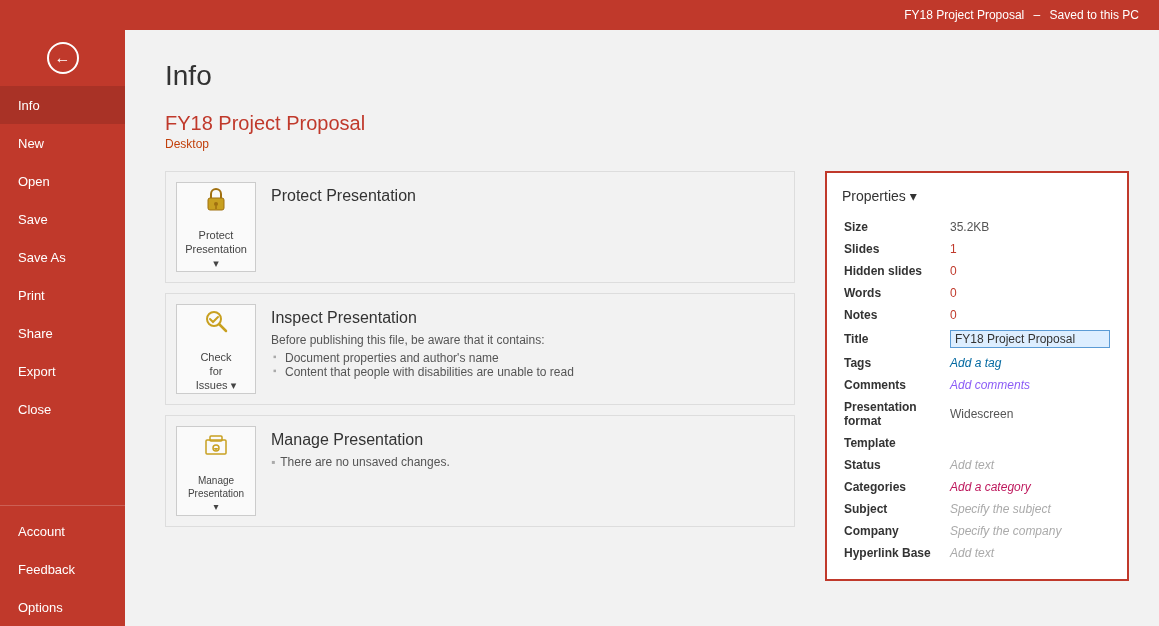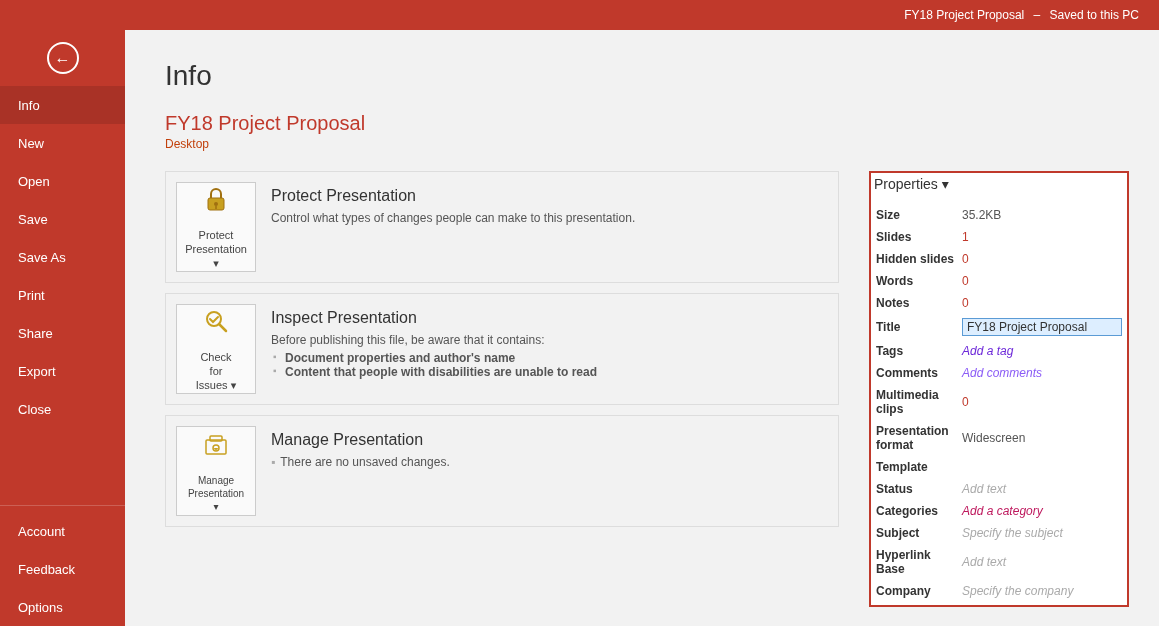--- a/index.html
+++ b/index.html
@@ -173,37 +173,36 @@
     .section-bullets {
       list-style: none;
       padding: 0;
     }
 
     .section-bullets li {
       font-size: 12px;
       color: #555;
       padding-left: 14px;
       position: relative;
-      font-weight: bold;
     }
 
     .section-bullets li::before {
       content: '▪';
       position: absolute;
       left: 2px;
       color: #aaa;
       font-size: 10px;
     }
 
     
     .properties-panel {
-      width: 260px;
+      width: 304px;
       border: 2px solid #c0392b;
       background: #fff;
-      padding: 3px;
+      padding: 15px;
       flex-shrink: 0;
       align-self: flex-start;
     }
 
     .props-header {
       font-size: 14px;
       color: #333;
       margin-bottom: 12px;
       display: flex;
       align-items: center;
@@ -325,21 +324,20 @@
                 <rect x="8" y="14" width="16" height="12" rx="2" fill="#c8a020" stroke="#a07010" stroke-width="1"></rect>
                 <path d="M11 14v-4a5 5 0 0 1 10 0v4" stroke="#a07010" stroke-width="2" fill="none"></path>
                 <circle cx="16" cy="20" r="2" fill="#a07010"></circle>
                 <line x1="16" y1="22" x2="16" y2="25" stroke="#a07010" stroke-width="1.5"></line>
               </svg>
             </div>
             <div style="font-size:11px;text-align:center;line-height:1.3;">Protect<br>Presentation ▾</div>
           </div>
           <div class="section-text">
             <div class="section-title">Protect Presentation</div>
-            <div class="section-desc">Control what types of changes people can make to this presentation.</div>
           </div>
         </div>
 
         <div class="info-section">
           <div class="section-icon-box">
             <div class="section-icon">
               <svg width="32" height="32" viewBox="0 0 32 32" fill="none">
                 <circle cx="14" cy="13" r="7" stroke="#c8a020" stroke-width="2" fill="none"></circle>
                 <line x1="19" y1="18" x2="26" y2="25" stroke="#c8a020" stroke-width="2.5" stroke-linecap="round"></line>
                 <path d="M10 13 l3 3 l5-5" stroke="#c8a020" stroke-width="2" fill="none" stroke-linecap="round"></path>
@@ -404,57 +402,53 @@
               <tr>
                 <td class="prop-label">Notes</td>
                 <td class="prop-value orange">0</td>
               </tr>
               <tr>
                 <td class="prop-label">Title</td>
                 <td class="prop-value"><input type="text" class="title-input" value="FY18 Project Proposal" style=""></td>
               </tr>
               <tr>
                 <td class="prop-label">Tags</td>
-                <td class="prop-value link" style="cursor: pointer; color: #6d28d9;">Add a tag</td>
+                <td class="prop-value link" style="cursor: pointer; color: #0369a1;">Add a tag</td>
               </tr>
               <tr>
                 <td class="prop-label">Comments</td>
                 <td class="prop-value link" style="cursor: pointer; color: #8b5cf6;">Add comments</td>
               </tr>
               <tr>
-                <td class="prop-label">Multimedia clips</td>
-                <td class="prop-value orange">0</td>
-              </tr>
-              <tr>
                 <td class="prop-label">Presentation format</td>
                 <td class="prop-value">Widescreen</td>
               </tr>
               <tr>
                 <td class="prop-label">Template</td>
                 <td class="prop-value"></td>
               </tr>
               <tr>
                 <td class="prop-label">Status</td>
                 <td class="prop-value link" style="cursor: pointer; color: rgb(170, 170, 170);">Add text</td>
               </tr>
               <tr>
                 <td class="prop-label">Categories</td>
                 <td class="prop-value link" style="cursor: pointer; color: #be185d;">Add a category</td>
               </tr>
               <tr>
                 <td class="prop-label">Subject</td>
                 <td class="prop-value link" style="cursor: pointer; color: rgb(170, 170, 170);">Specify the subject</td>
               </tr>
               <tr>
+                <td class="prop-label">Company</td>
+                <td class="prop-value link" style="cursor: pointer; color: rgb(170, 170, 170);">Specify the company</td>
+              </tr>
+              <tr>
                 <td class="prop-label">Hyperlink Base</td>
                 <td class="prop-value link" style="cursor: pointer; color: rgb(170, 170, 170);">Add text</td>
-              </tr>
-              <tr>
-                <td class="prop-label">Company</td>
-                <td class="prop-value link" style="cursor: pointer; color: rgb(170, 170, 170);">Specify the company</td>
               </tr>
             </tbody>
         </table>
       </div>
 
     </div>
   </div>
 </div>
 
 </body></html>

